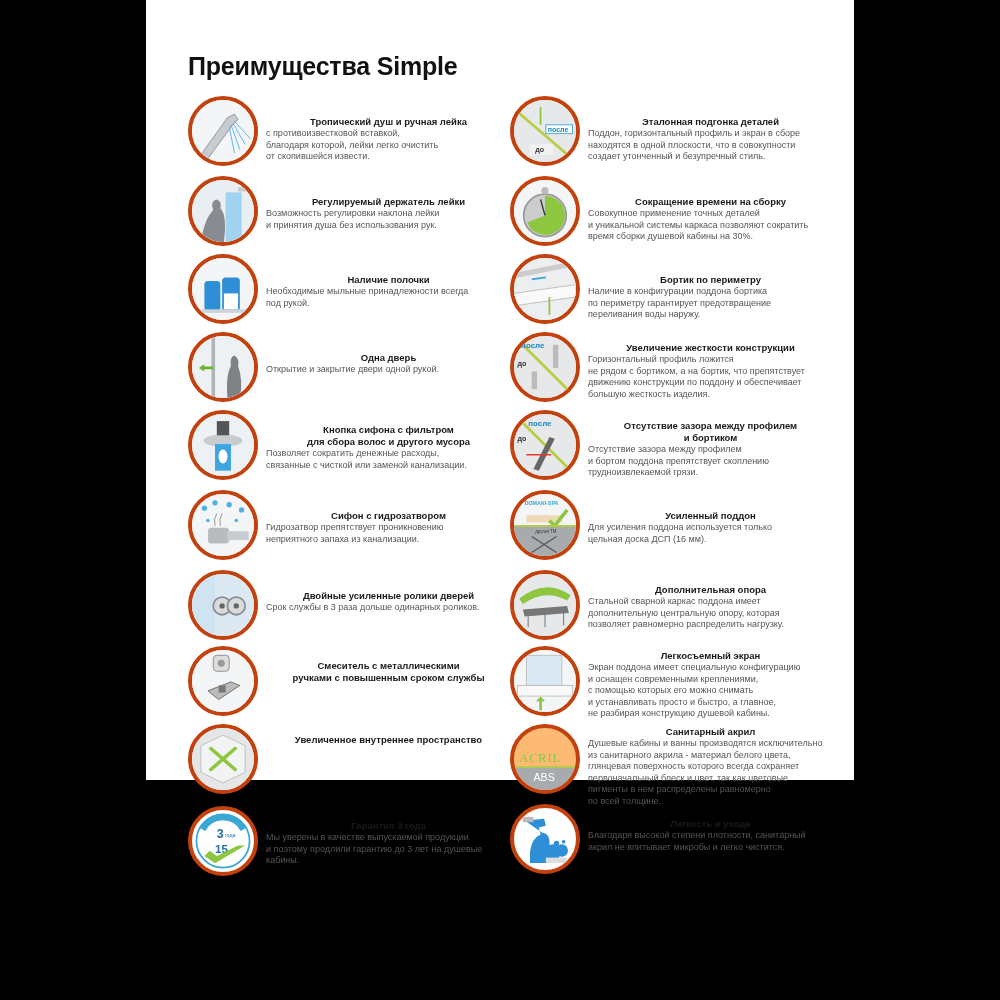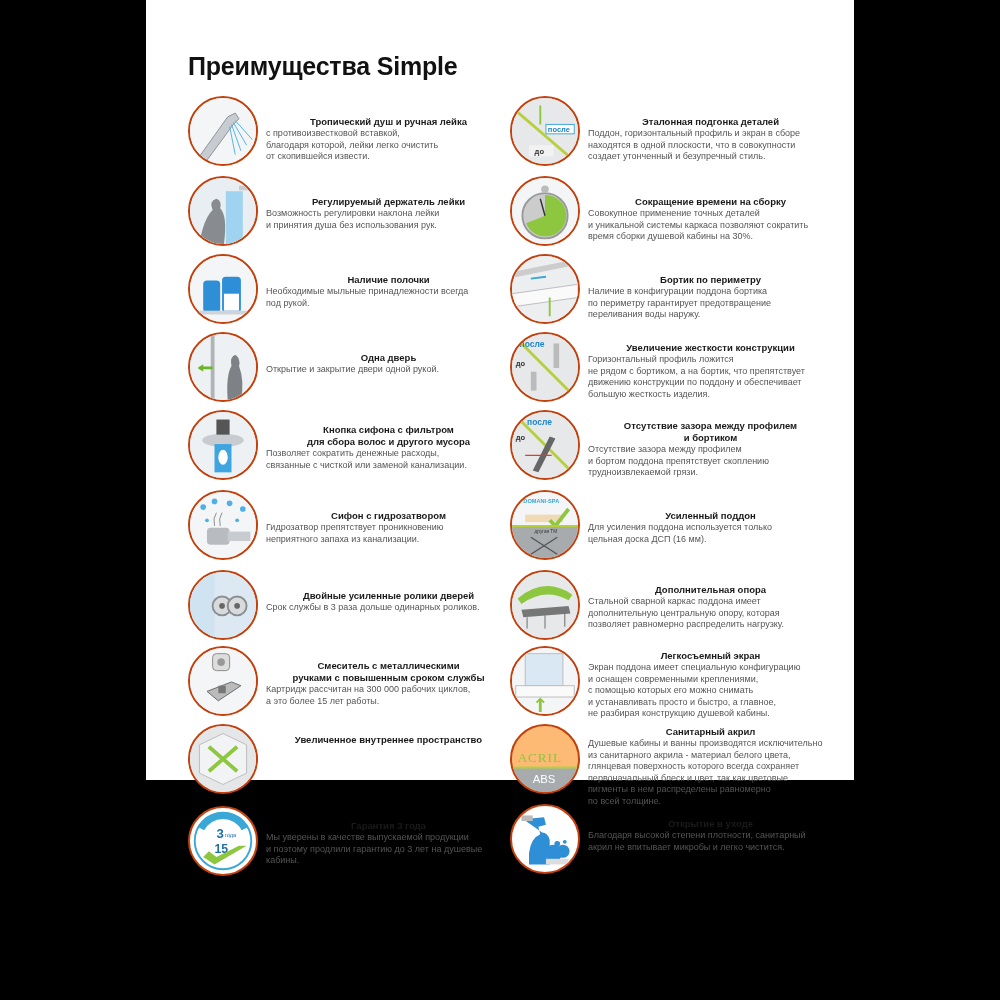--- a/index.html
+++ b/index.html
@@ -3,21 +3,21 @@
 <meta charset="utf-8">
 <style>
   html, body { margin:0; padding:0; }
   body { width:1000px; height:1000px; background:#000; position:relative; overflow:hidden;
          font-family:"Liberation Sans", "DejaVu Sans", sans-serif; }
   .page { position:absolute; left:146px; top:0; width:708px; height:780px; background:#fff; }
   .title { position:absolute; left:42px; top:52px; font-size:25px; font-weight:bold; color:#111;
            letter-spacing:-0.2px; }
   .item { position:absolute; width:320px; }
   .icon { position:absolute; left:0; top:0; width:70px; height:70px; border-radius:50%;
-          border:2px solid #c2410c; background:#eef1f3; overflow:hidden; box-sizing:border-box; }
+          border:4px solid #c2410c; background:#eef1f3; overflow:hidden; box-sizing:border-box; }
   .icon svg { width:100%; height:100%; display:block; }
   .txt { position:absolute; left:78px; top:20px; width:245px; }
   .h { font-size:9.5px; font-weight:bold; color:#1a1a1a; line-height:12px;text-align:center; }
   .d { font-size:9px; color:#555; line-height:11.5px; white-space:pre-line; }
 </style>
 </head>
 <body>
 
 <div class="page">
   <div class="title">Преимущества Simple</div>
@@ -157,22 +157,20 @@
           <rect width="70" height="70" fill="#f4f5f6"></rect>
           <rect x="24" y="6" width="18" height="18" rx="4" fill="#ddd" stroke="#888"></rect>
           <circle cx="33" cy="15" r="4" fill="#999"></circle>
           <path d="M18 46 L44 36 L54 40 L30 56Z" fill="#bbb" stroke="#666"></path>
           <rect x="30" y="40" width="8" height="8" fill="#777"></rect>
         </svg>
     </div>
     <div class="txt" style="top:14px">
       <div class="h" style="white-space:pre-line">Смеситель с металлическими
 ручками с повышенным сроком службы</div>
-      <div class="d">Картридж рассчитан на 300 000 рабочих циклов,
-а это более 15 лет работы.</div>
     </div>
   </div>
 
   <div class="item" style="left:42px;top:724px">
     <div class="icon">
       <svg viewBox="0 0 70 70">
           <rect width="70" height="70" fill="#e4e6e8"></rect>
           <path d="M10 20 L35 8 L60 20 L60 50 L35 62 L10 50Z" fill="#f2f3f4" stroke="#bbb"></path>
           <g stroke="#8dc63f" stroke-width="4">
             <line x1="20" y1="22" x2="50" y2="48"></line>
@@ -390,18 +388,18 @@
           <path d="M12 14 L34 12 L36 20 L28 22 L30 30 Q20 34 18 50 L18 62 L40 62 L40 36 Q38 28 32 28" fill="#2f8fd6"></path>
           <rect x="10" y="10" width="12" height="6" fill="#bbb"></rect>
           <circle cx="44" cy="50" r="9" fill="#2f8fd6"></circle>
           <circle cx="54" cy="48" r="7" fill="#2f8fd6"></circle>
           <circle cx="48" cy="40" r="3" fill="#2f8fd6"></circle>
           <circle cx="56" cy="38" r="2" fill="#2f8fd6"></circle>
           <rect x="36" y="56" width="24" height="6" fill="#ddd"></rect>
         </svg>
     </div>
     <div class="txt" style="top:14px">
-      <div class="h">Открытие в уходе</div>
+      <div class="h">Легкость в уходе</div>
       <div class="d">Благодаря высокой степени плотности, санитарный
 акрил не впитывает микробы и легко чистится.</div>
     </div>
   </div>
 </div>
 
 </body></html>

